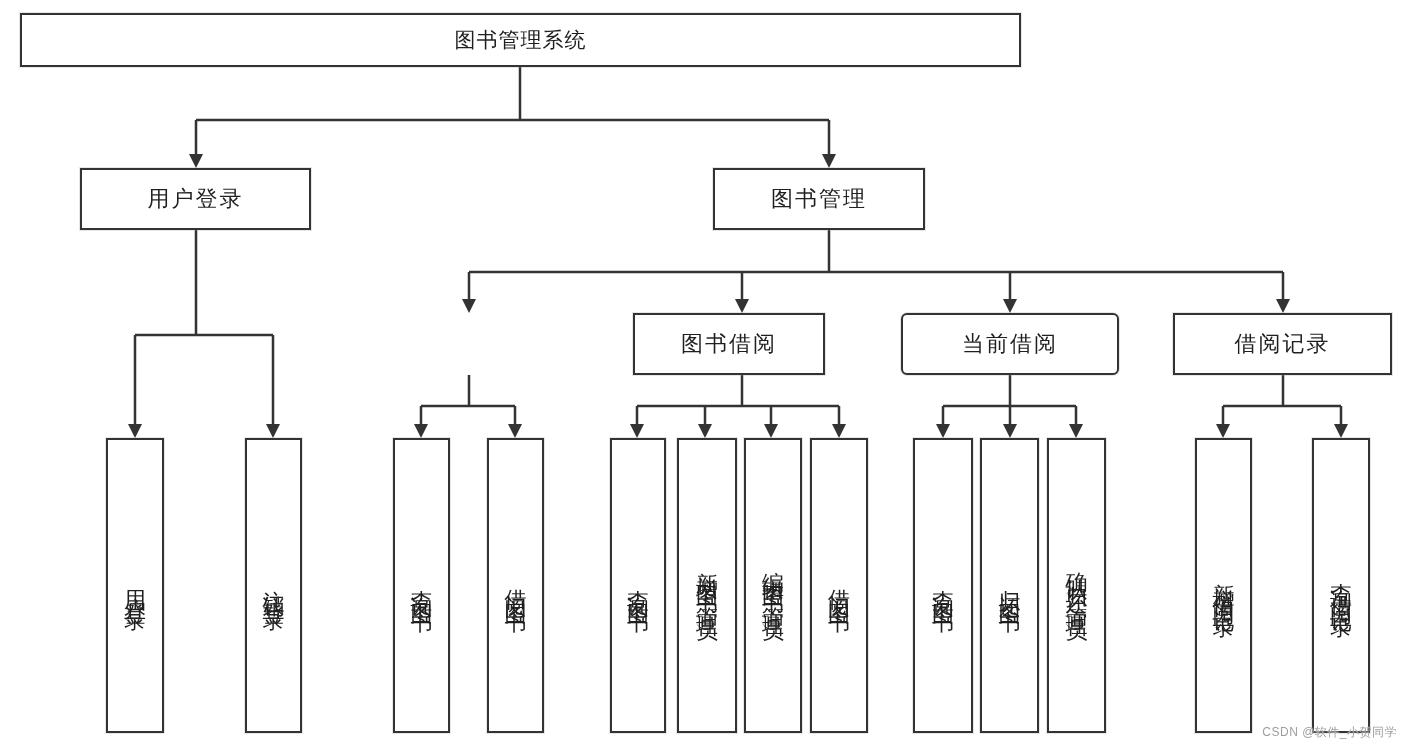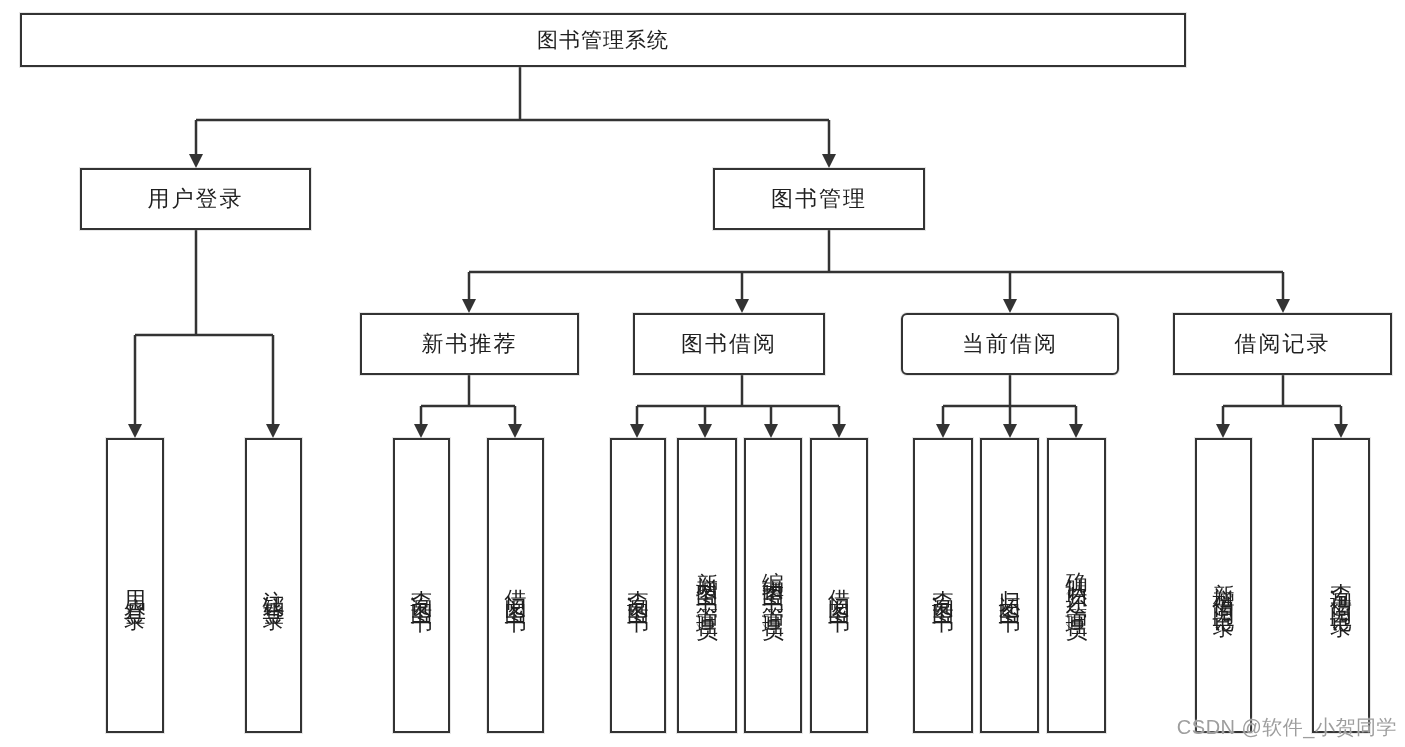--- a/index.html
+++ b/index.html
@@ -33,21 +33,21 @@
     font-size: 22px;
     letter-spacing: 7px;
     line-height: 1;
     padding: 10px 0;
   }
   .watermark {
     position: absolute;
     right: 8px;
     bottom: 6px;
     color: var(--wm);
-    font-size: 20px;
+    font-size: 12px;
     letter-spacing: 0.5px;
     text-shadow: 0 0 2px #ffffff;
     white-space: nowrap;
   }
 </style>
 </head>
 <body>
 
 <div class="canvas">
 
@@ -80,26 +80,25 @@
     <path d="M1010 375 V406 M943 406 H1076 M943 406 V424 M1010 406 V424 M1076 406 V424"></path>
     <polygon points="936,424 950,424 943,438" fill="#333333" stroke="none"></polygon>
     <polygon points="1003,424 1017,424 1010,438" fill="#333333" stroke="none"></polygon>
     <polygon points="1069,424 1083,424 1076,438" fill="#333333" stroke="none"></polygon>
 
     <path d="M1283 375 V406 M1223 406 H1341 M1223 406 V424 M1341 406 V424"></path>
     <polygon points="1216,424 1230,424 1223,438" fill="#333333" stroke="none"></polygon>
     <polygon points="1334,424 1348,424 1341,438" fill="#333333" stroke="none"></polygon>
   </svg>
 
-  <div class="node root" style="left:20px; top:13px; width:1166px; height:54px;">图书管理系统</div>
+  <div class="node root" style="left:20px; top:13px; width:1001px; height:54px;">图书管理系统</div>
 
   <div class="node h" style="left:80px; top:168px; width:231px; height:62px;">用户登录</div>
   <div class="node h" style="left:713px; top:168px; width:212px; height:62px;">图书管理</div>
 
-  <div class="node h" style="left:360px; top:313px; width:219px; height:62px;">新书推荐</div>
   <div class="node h" style="left:633px; top:313px; width:192px; height:62px;">图书借阅</div>
   <div class="node h" style="left:901px; top:313px; width:218px; height:62px;border-radius:6px;">当前借阅</div>
   <div class="node h" style="left:1173px; top:313px; width:219px; height:62px;">借阅记录</div>
 
   <div class="node leaf" style="left:106px; top:438px; width:58px; height:295px;">用户登录</div>
   <div class="node leaf" style="left:245px; top:438px; width:57px; height:295px;">注销登录</div>
 
   <div class="node leaf" style="left:393px; top:438px; width:57px; height:295px;">查询图书</div>
   <div class="node leaf" style="left:487px; top:438px; width:57px; height:295px;">借阅图书</div>
 

